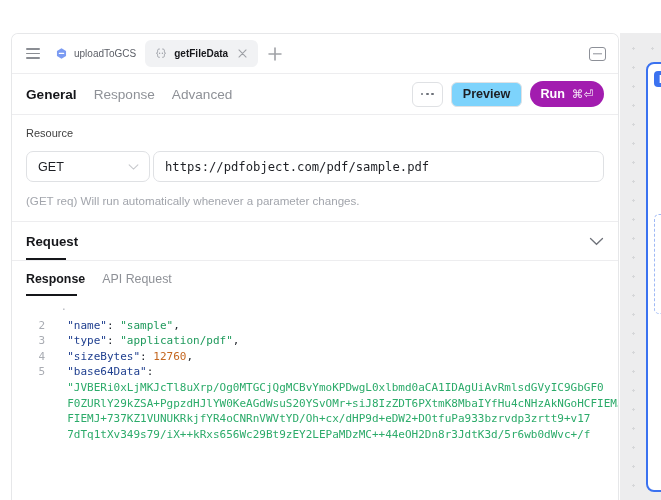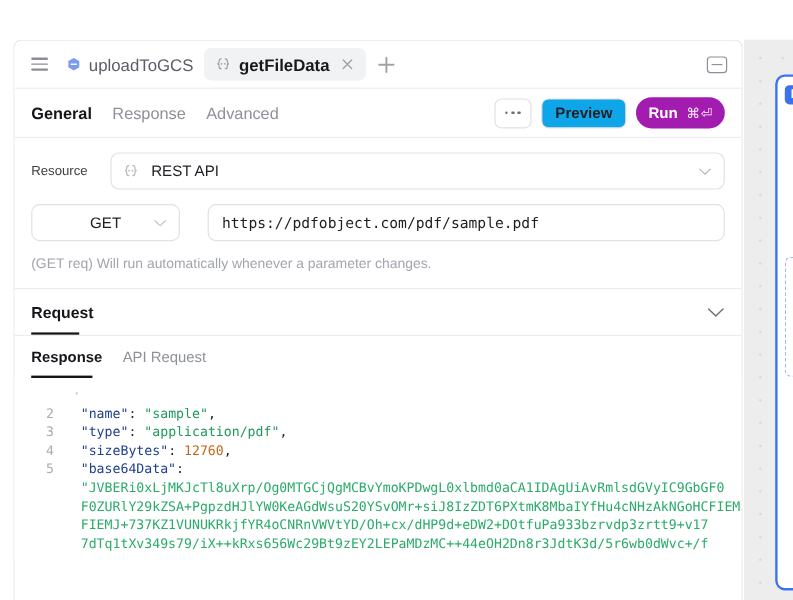--- a/index.html
+++ b/index.html
@@ -35,21 +35,21 @@
   .hamburger {
     width: 26px; height: 26px; display: flex; flex-direction: column;
     justify-content: center; align-items: center; gap: 3px;
     cursor: pointer; border-radius: 4px; flex: none;
   }
   .hamburger span { display: block; width: 14px; height: 1.6px; background: #8a8d93; border-radius: 1px; }
 
   .tab {
     display: flex; align-items: center; gap: 6px;
     height: 27px; padding: 0 9px; border-radius: 6px;
-    font-size: 14px; color: #5b5e66; cursor: pointer;
+    font-size: 10px; color: #5b5e66; cursor: pointer;
     white-space: nowrap; flex: none;
   }
   .tab.active { background: #f1f2f4; color: #17181c; font-weight: bold; }
   .tab-ico { width: 14px; height: 14px; flex: none; display: block; }
   .hexdot { width: 13px; height: 13px; flex: none; }
   .tab-close {
     width: 13px; height: 13px; flex: none; opacity: .55; cursor: pointer;
     margin-left: 2px;
   }
   .tab-plus { width: 26px; height: 26px; flex: none; cursor: pointer; opacity: .6; margin-left: 4px; }
@@ -74,21 +74,21 @@
   }
   .navtab.active { color: #15161a; font-weight: bold; }
   .btn-dots {
     width: 31px; height: 25px; border: 1px solid #dfe1e4; border-radius: 6px;
     display: flex; align-items: center; justify-content: center; gap: 2.5px;
     cursor: pointer; background: #fff; margin-right: 8px; flex: none;
   }
   .btn-dots i { width: 2.6px; height: 2.6px; border-radius: 50%; background: #6c7078; display: block; }
   .btn-preview {
     height: 25px; padding: 0 11px; border: 1px solid #dfe1e4; border-radius: 6px;
-    background: #0ea5e9; font-size: 12.6px; font-weight: bold; color: #1d1f24;
+    background: #7dd3fc; font-size: 12.6px; font-weight: bold; color: #1d1f24;
     display: flex; align-items: center; cursor: pointer; margin-right: 8px; flex: none;
     font-family: "Liberation Sans", sans-serif;
   }
   .btn-run {
     height: 26px; padding: 12px 10px; border-radius: 13px; border: none;
     background: #a21caf; color: #fff; font-size: 12.6px; font-weight: bold;
     display: flex; align-items: center; gap: 7px; cursor: pointer; flex: none;
     font-family: "Liberation Sans", sans-serif;
   }
   .btn-run .kbd { font-size: 11.5px; font-weight: normal; opacity: .93; letter-spacing: .5px; }
@@ -102,22 +102,21 @@
     background: #fff; display: flex; align-items: center; padding: 0 9px;
     font-size: 12.6px; color: #1d1f24; cursor: pointer; position: relative;
   }
   .select .lbl { margin-left: 10px; }
   .chev { position: absolute; right: 10px; top: 50%; transform: translateY(-50%); opacity: .5; }
 
   .methodsel {
     width: 124px; height: 31px; flex: none; border: 1px solid #dfe1e4; border-radius: 7px;
     background: #fff; display: flex; align-items: center; padding: 0 11px;
     font-size: 12.6px; color: #1d1f24; cursor: pointer; position: relative;
-    margin-right: 23px;
-    justify-content: center;
+    margin-right: 3px;
   }
   .urlinput {
     flex: 1 1 auto; height: 31px; border: 1px solid #dfe1e4; border-radius: 7px;
     background: #fff; padding: 0 11px; font-size: 12.2px; color: #1d1f24;
     font-family: "DejaVu Sans Mono", monospace;
   }
   .hint {
     font-size: 11.6px; color: #a2a5ac; padding: 0 0 14px 0;
   }
 
@@ -248,32 +247,20 @@
       <div class="btn-preview">Preview</div>
       <div class="btn-run">
         <span>Run</span>
         <span class="kbd">⌘⏎</span>
       </div>
     </div>
 
     <div class="formbody">
       <div class="row">
         <div class="flabel">Resource</div>
-        <div class="select">
-          <svg class="tab-ico" viewBox="0 0 16 16">
-            <path d="M6.1 2.3c-1.5 0-2 .6-2 1.9v1.2c0 .9-.3 1.3-1.1 1.4v.5c.8.1 1.1.5 1.1 1.4v1.2c0 1.3.5 1.9 2 1.9" fill="none" stroke="#b2b5bb" stroke-width="1.1" stroke-linecap="round"></path>
-            <path d="M9.9 2.3c1.5 0 2 .6 2 1.9v1.2c0 .9.3 1.3 1.1 1.4v.5c-.8.1-1.1.5-1.1 1.4v1.2c0 1.3-.5 1.9-2 1.9" fill="none" stroke="#b2b5bb" stroke-width="1.1" stroke-linecap="round"></path>
-            <circle cx="6.4" cy="7.1" r=".8" fill="#b2b5bb"></circle>
-            <circle cx="9.6" cy="7.1" r=".8" fill="#b2b5bb"></circle>
-          </svg>
-          <span class="lbl">REST API</span>
-          <svg class="chev" width="11" height="7" viewBox="0 0 12 8">
-            <path d="M1 1.6 6 6.4l5-4.8" fill="none" stroke="#6f727a" stroke-width="1.2" stroke-linecap="round"></path>
-          </svg>
-        </div>
       </div>
 
       <div class="row">
         <div class="methodsel">
           <span>GET</span>
           <svg class="chev" width="11" height="7" viewBox="0 0 12 8">
             <path d="M1 1.6 6 6.4l5-4.8" fill="none" stroke="#8d9098" stroke-width="1.2" stroke-linecap="round"></path>
           </svg>
         </div>
         <input class="urlinput" type="text" value="https://pdfobject.com/pdf/sample.pdf" style="">

